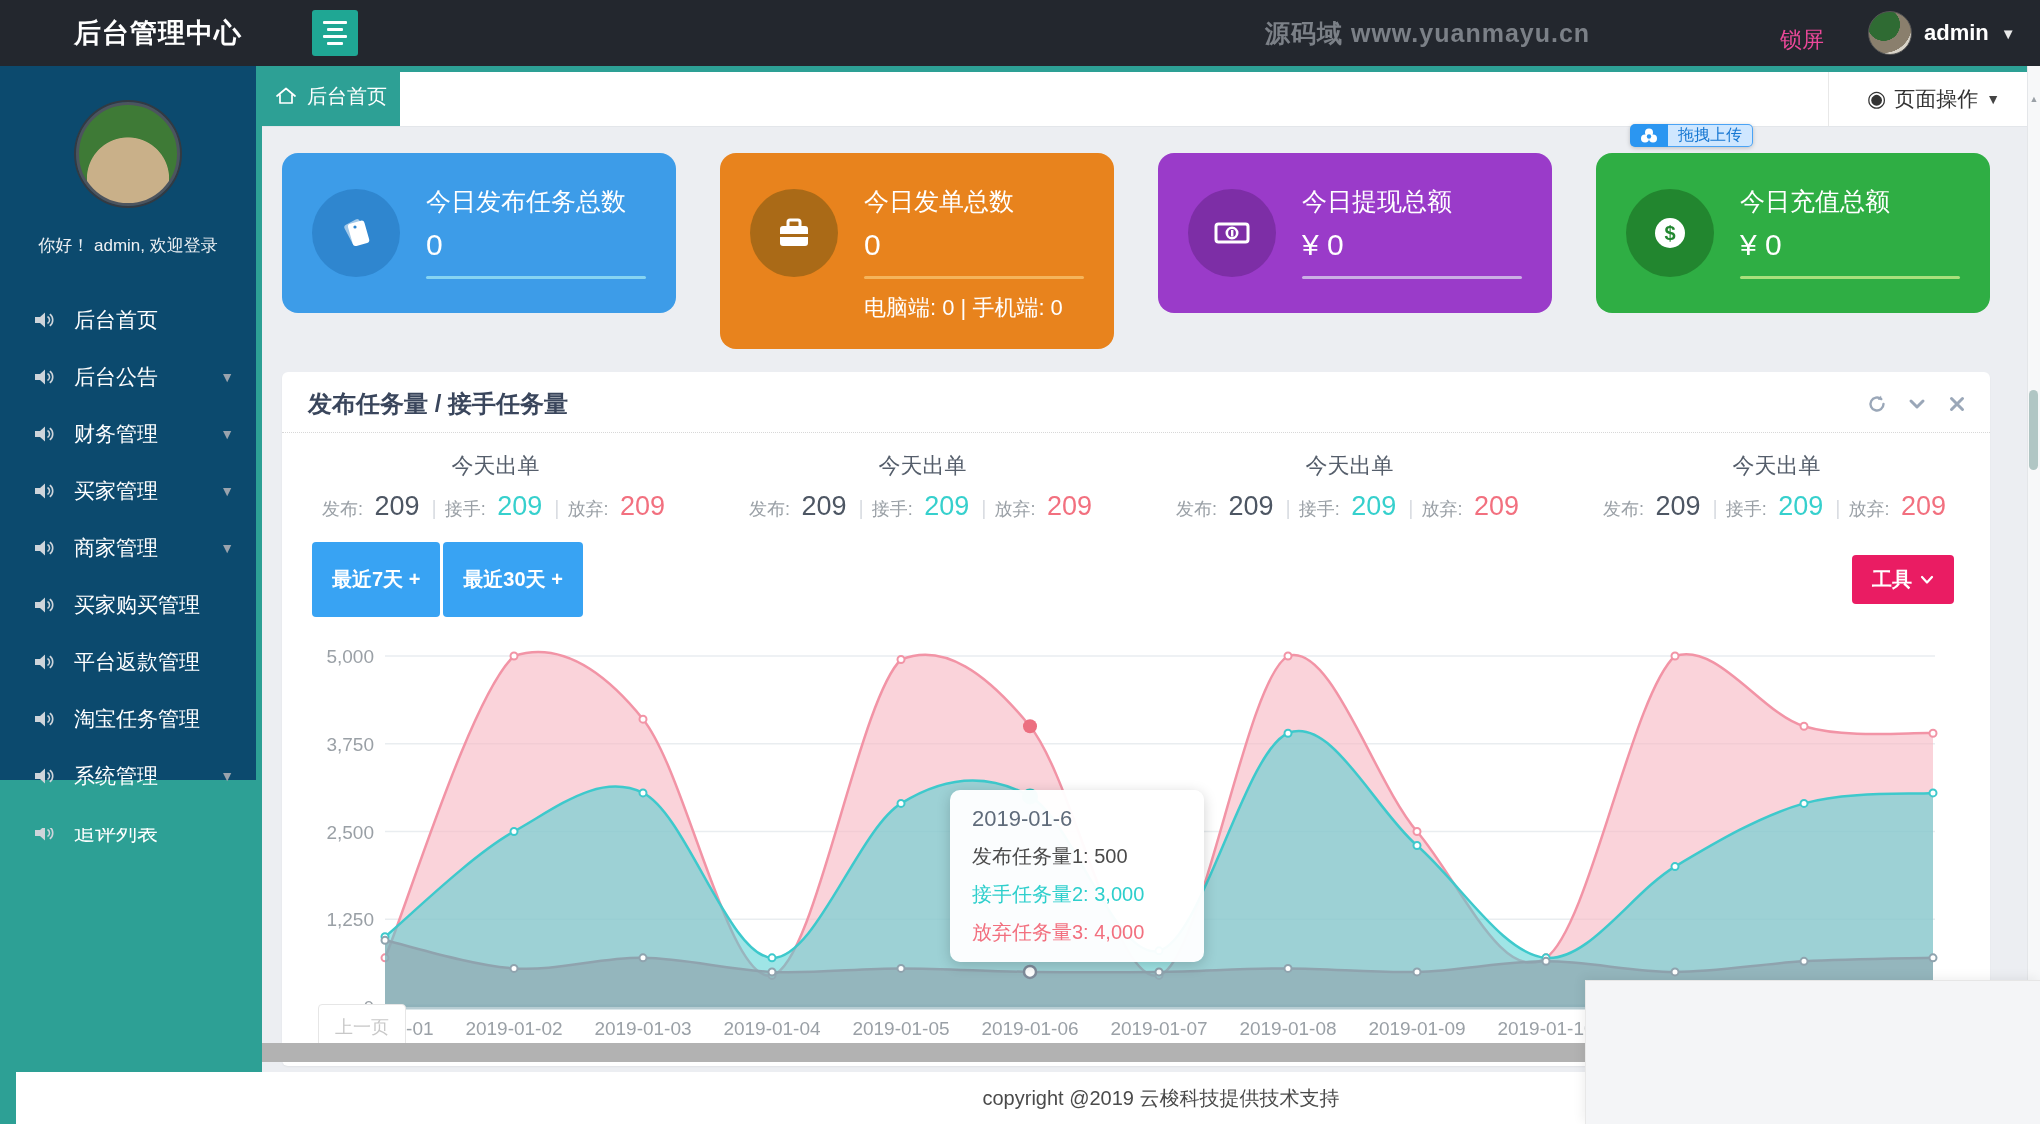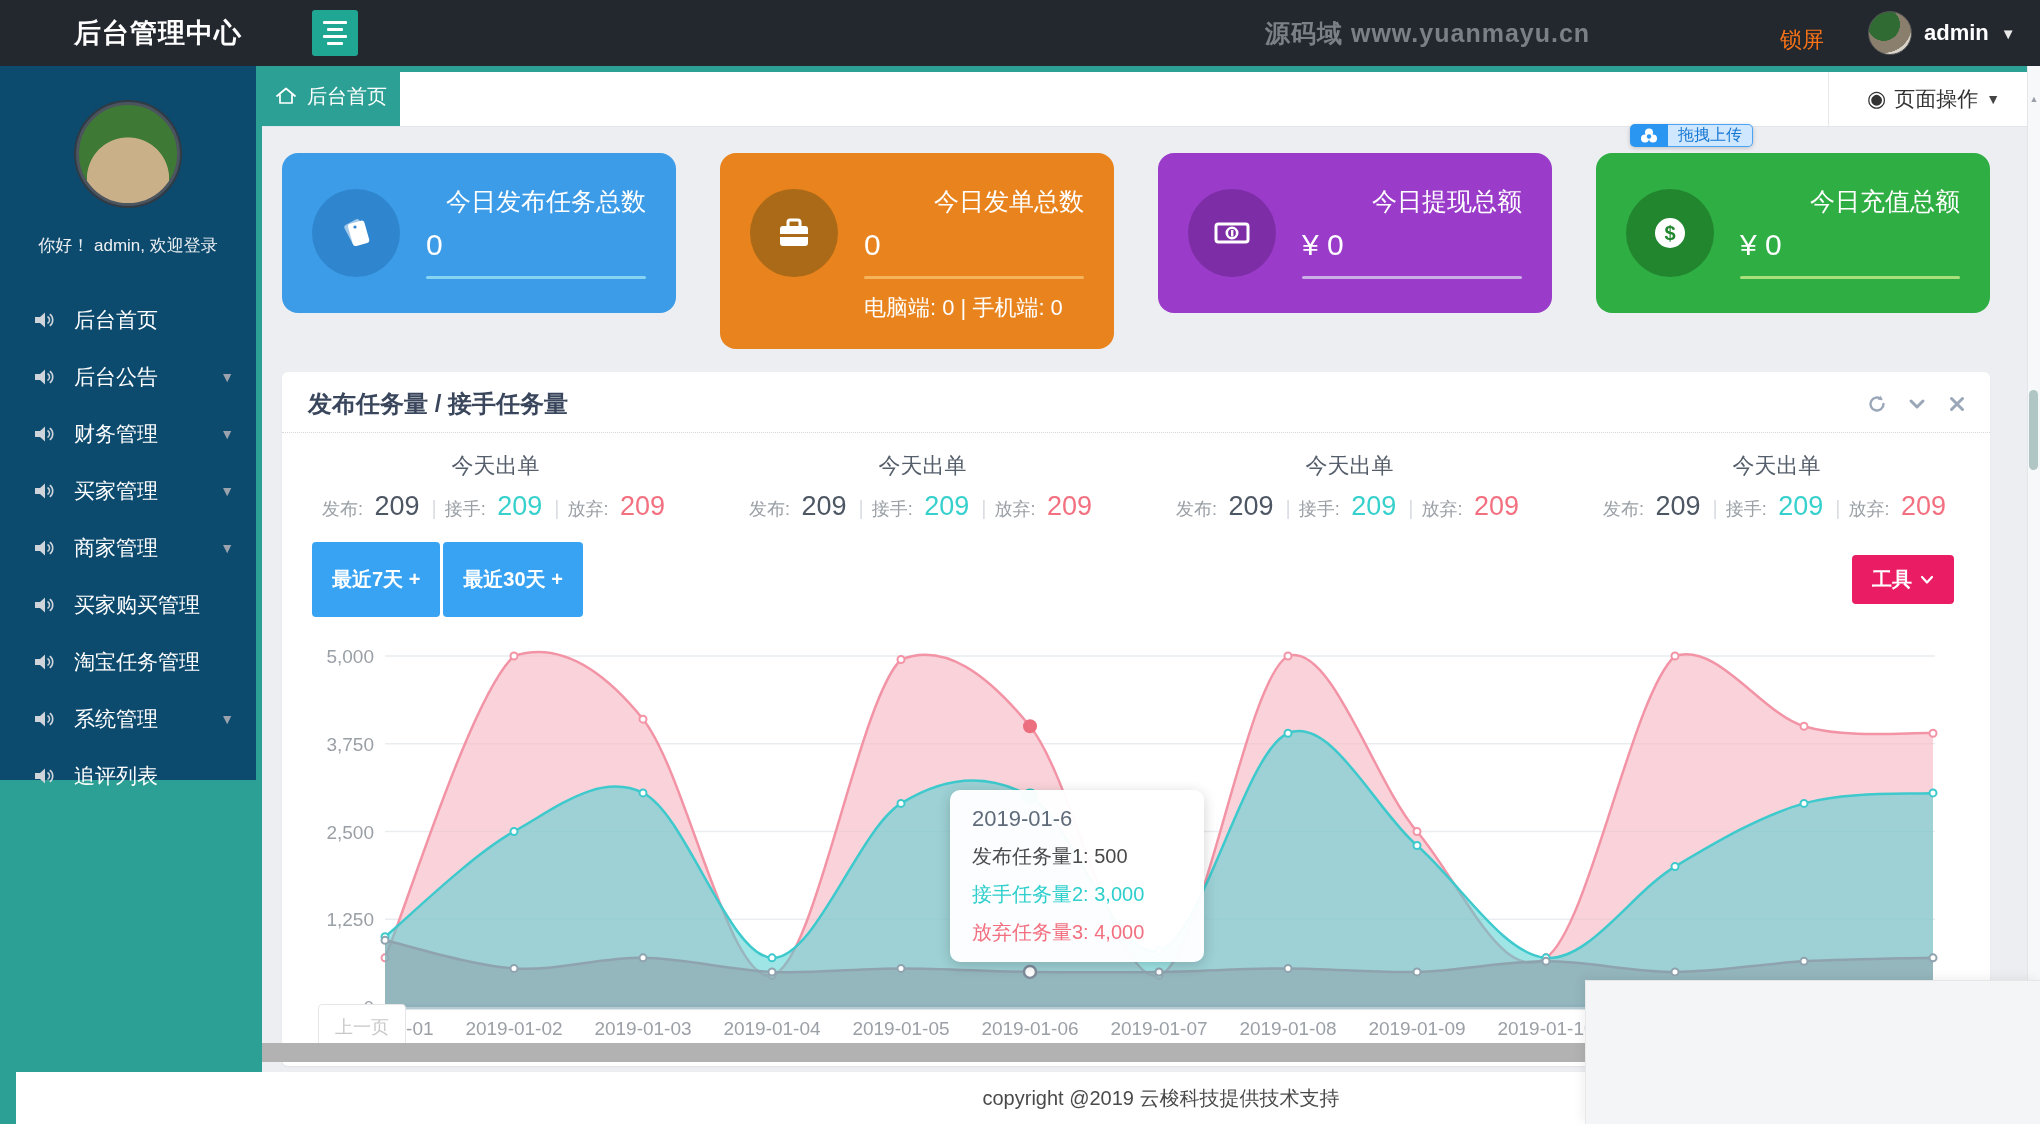--- a/index.html
+++ b/index.html
@@ -12,21 +12,21 @@
   
   .topbar{position:absolute;left:0;top:0;width:2040px;height:66px;background:#23272e;z-index:30;display:flex;align-items:center;}
   .topbar-title{color:#ffffff;font-size:27px;font-weight:bold;margin-left:74px;letter-spacing:1px;}
   .menu-btn{width:46px;height:46px;background:#1fa794;border-radius:3px;margin-left:70px;display:flex;flex-direction:column;justify-content:center;align-items:center;gap:4px;cursor:pointer;}
   .menu-btn i{display:block;height:3px;background:#fff;border-radius:1px;}
   .menu-btn i:nth-child(1){width:24px;}
   .menu-btn i:nth-child(2){width:16px;}
   .menu-btn i:nth-child(3){width:24px;}
   .menu-btn i:nth-child(4){width:16px;}
   .watermark{position:absolute;left:1265px;top:0;height:66px;display:flex;align-items:center;color:#8b9097;font-size:25px;font-weight:bold;letter-spacing:1px;opacity:.85;}
-  .lock{position:absolute;left:1780px;top:0;height:80px;display:flex;align-items:center;color:#f97316;font-size:22px;cursor:pointer;}
+  .lock{position:absolute;left:1780px;top:0;height:80px;display:flex;align-items:center;color:#ec4899;font-size:22px;cursor:pointer;}
   .user-area{position:absolute;left:1868px;top:0;height:66px;display:flex;align-items:center;gap:12px;cursor:pointer;}
   .user-avatar{width:42px;height:42px;border-radius:50%;background:radial-gradient(circle at 35% 30%,#2f6b33 0 40%,#8a7f6d 41% 70%,#d8d3c8 71% 100%);border:1px solid #555;}
   .user-name{color:#fff;font-size:22px;font-weight:bold;}
   .user-caret{color:#e8e8e8;font-size:15px;}
   
   .sidebar{position:absolute;left:0;top:66px;width:256px;height:714px;background:#0c4a6e;z-index:20;}
   .side-avatar{width:98px;height:98px;border-radius:50%;margin:36px auto 0 auto;
     background:radial-gradient(circle at 50% 75%,#c9b089 0 46%,#3e7a36 47% 100%);
     border:3px solid #4c545e;box-shadow:0 0 0 2px #333a42;}
   .side-greet{color:#eef1f4;font-size:17px;text-align:center;margin-top:28px;}
@@ -41,21 +41,21 @@
   .tab-active{position:absolute;left:0;top:-6px;height:60px;width:138px;background:#2da095;color:#fff;display:flex;align-items:center;justify-content:center;gap:10px;font-size:20px;cursor:pointer;}
   .tab-home-ico{display:inline-flex;width:22px;height:22px;}
   .page-ops{position:absolute;right:28px;top:0;height:54px;display:flex;align-items:center;gap:8px;color:#333;font-size:21px;border-left:1px solid #e8e8e8;padding-left:38px;cursor:pointer;}
   .page-ops .radio-ico{font-size:22px;}
   .page-ops .caret{font-size:14px;color:#444;}
   
   .cards{display:flex;gap:44px;margin:26px 38px 0 20px;align-items:flex-start;}
   .card{flex:1;border-radius:16px;color:#fff;display:flex;align-items:flex-start;padding:30px 30px 26px 30px;box-sizing:border-box;min-height:160px;}
   .card .c-circle{width:88px;height:88px;border-radius:50%;flex:0 0 88px;display:flex;align-items:center;justify-content:center;margin-top:6px;}
   .card .c-body{flex:1;margin-left:26px;}
-  .card .c-title{font-size:25px;margin-top:2px;text-align:right;}
+  .card .c-title{font-size:25px;margin-top:2px;}
   .card .c-value{font-size:30px;margin-top:10px;font-weight:300;}
   .card .c-line{height:3px;border-radius:2px;margin-top:14px;}
   .card .c-extra{font-size:22px;margin-top:14px;}
   
   .upload-chip{position:absolute;left:1630px;top:124px;display:flex;align-items:stretch;z-index:26;cursor:pointer;filter:drop-shadow(0 1px 2px rgba(0,0,0,.2));}
   .upload-chip .u-ico{width:38px;background:#2b96f1;border-radius:5px 0 0 5px;display:flex;align-items:center;justify-content:center;}
   .upload-chip .u-lbl{background:#cfe7ff;border:1px solid #4aa3f5;border-left:none;border-radius:0 5px 5px 0;color:#1677d2;font-size:16px;display:flex;align-items:center;padding:0 10px;}
   
   .panel{position:relative;background:#ffffff;border-radius:6px;margin:23px 38px 0 20px;height:694px;box-shadow:0 1px 2px rgba(0,0,0,.05);}
   .panel-head{display:flex;align-items:center;padding:16px 22px 12px 26px;border-bottom:1px dotted #d8d8d8;}
@@ -166,20 +166,30 @@
       </div>
       <div class="side-item">
         <span class="s-icon">
           <svg viewBox="0 0 24 24" width="24" height="24">
             <polygon points="3,9 8,9 13,4.5 13,19.5 8,15 3,15" fill="#ced4da"></polygon>
             <path d="M15.5,8.5 a4,4 0 0 1 0,7" fill="none" stroke="#ced4da" stroke-width="1.6"></path>
             <path d="M17.8,6.2 a7.2,7.2 0 0 1 0,11.6" fill="none" stroke="#ced4da" stroke-width="1.6"></path>
           </svg>
         </span>
         <span class="s-lbl">买家购买管理</span>
+      </div>
+      <div class="side-item">
+        <span class="s-icon">
+          <svg viewBox="0 0 24 24" width="24" height="24">
+            <polygon points="3,9 8,9 13,4.5 13,19.5 8,15 3,15" fill="#ced4da"></polygon>
+            <path d="M15.5,8.5 a4,4 0 0 1 0,7" fill="none" stroke="#ced4da" stroke-width="1.6"></path>
+            <path d="M17.8,6.2 a7.2,7.2 0 0 1 0,11.6" fill="none" stroke="#ced4da" stroke-width="1.6"></path>
+          </svg>
+        </span>
+        <span class="s-lbl">平台返款管理</span>
       </div>
       <div class="side-item">
         <span class="s-icon">
           <svg viewBox="0 0 24 24" width="24" height="24">
             <polygon points="3,9 8,9 13,4.5 13,19.5 8,15 3,15" fill="#ced4da"></polygon>
             <path d="M15.5,8.5 a4,4 0 0 1 0,7" fill="none" stroke="#ced4da" stroke-width="1.6"></path>
             <path d="M17.8,6.2 a7.2,7.2 0 0 1 0,11.6" fill="none" stroke="#ced4da" stroke-width="1.6"></path>
           </svg>
         </span>
         <span class="s-lbl">淘宝任务管理</span>

